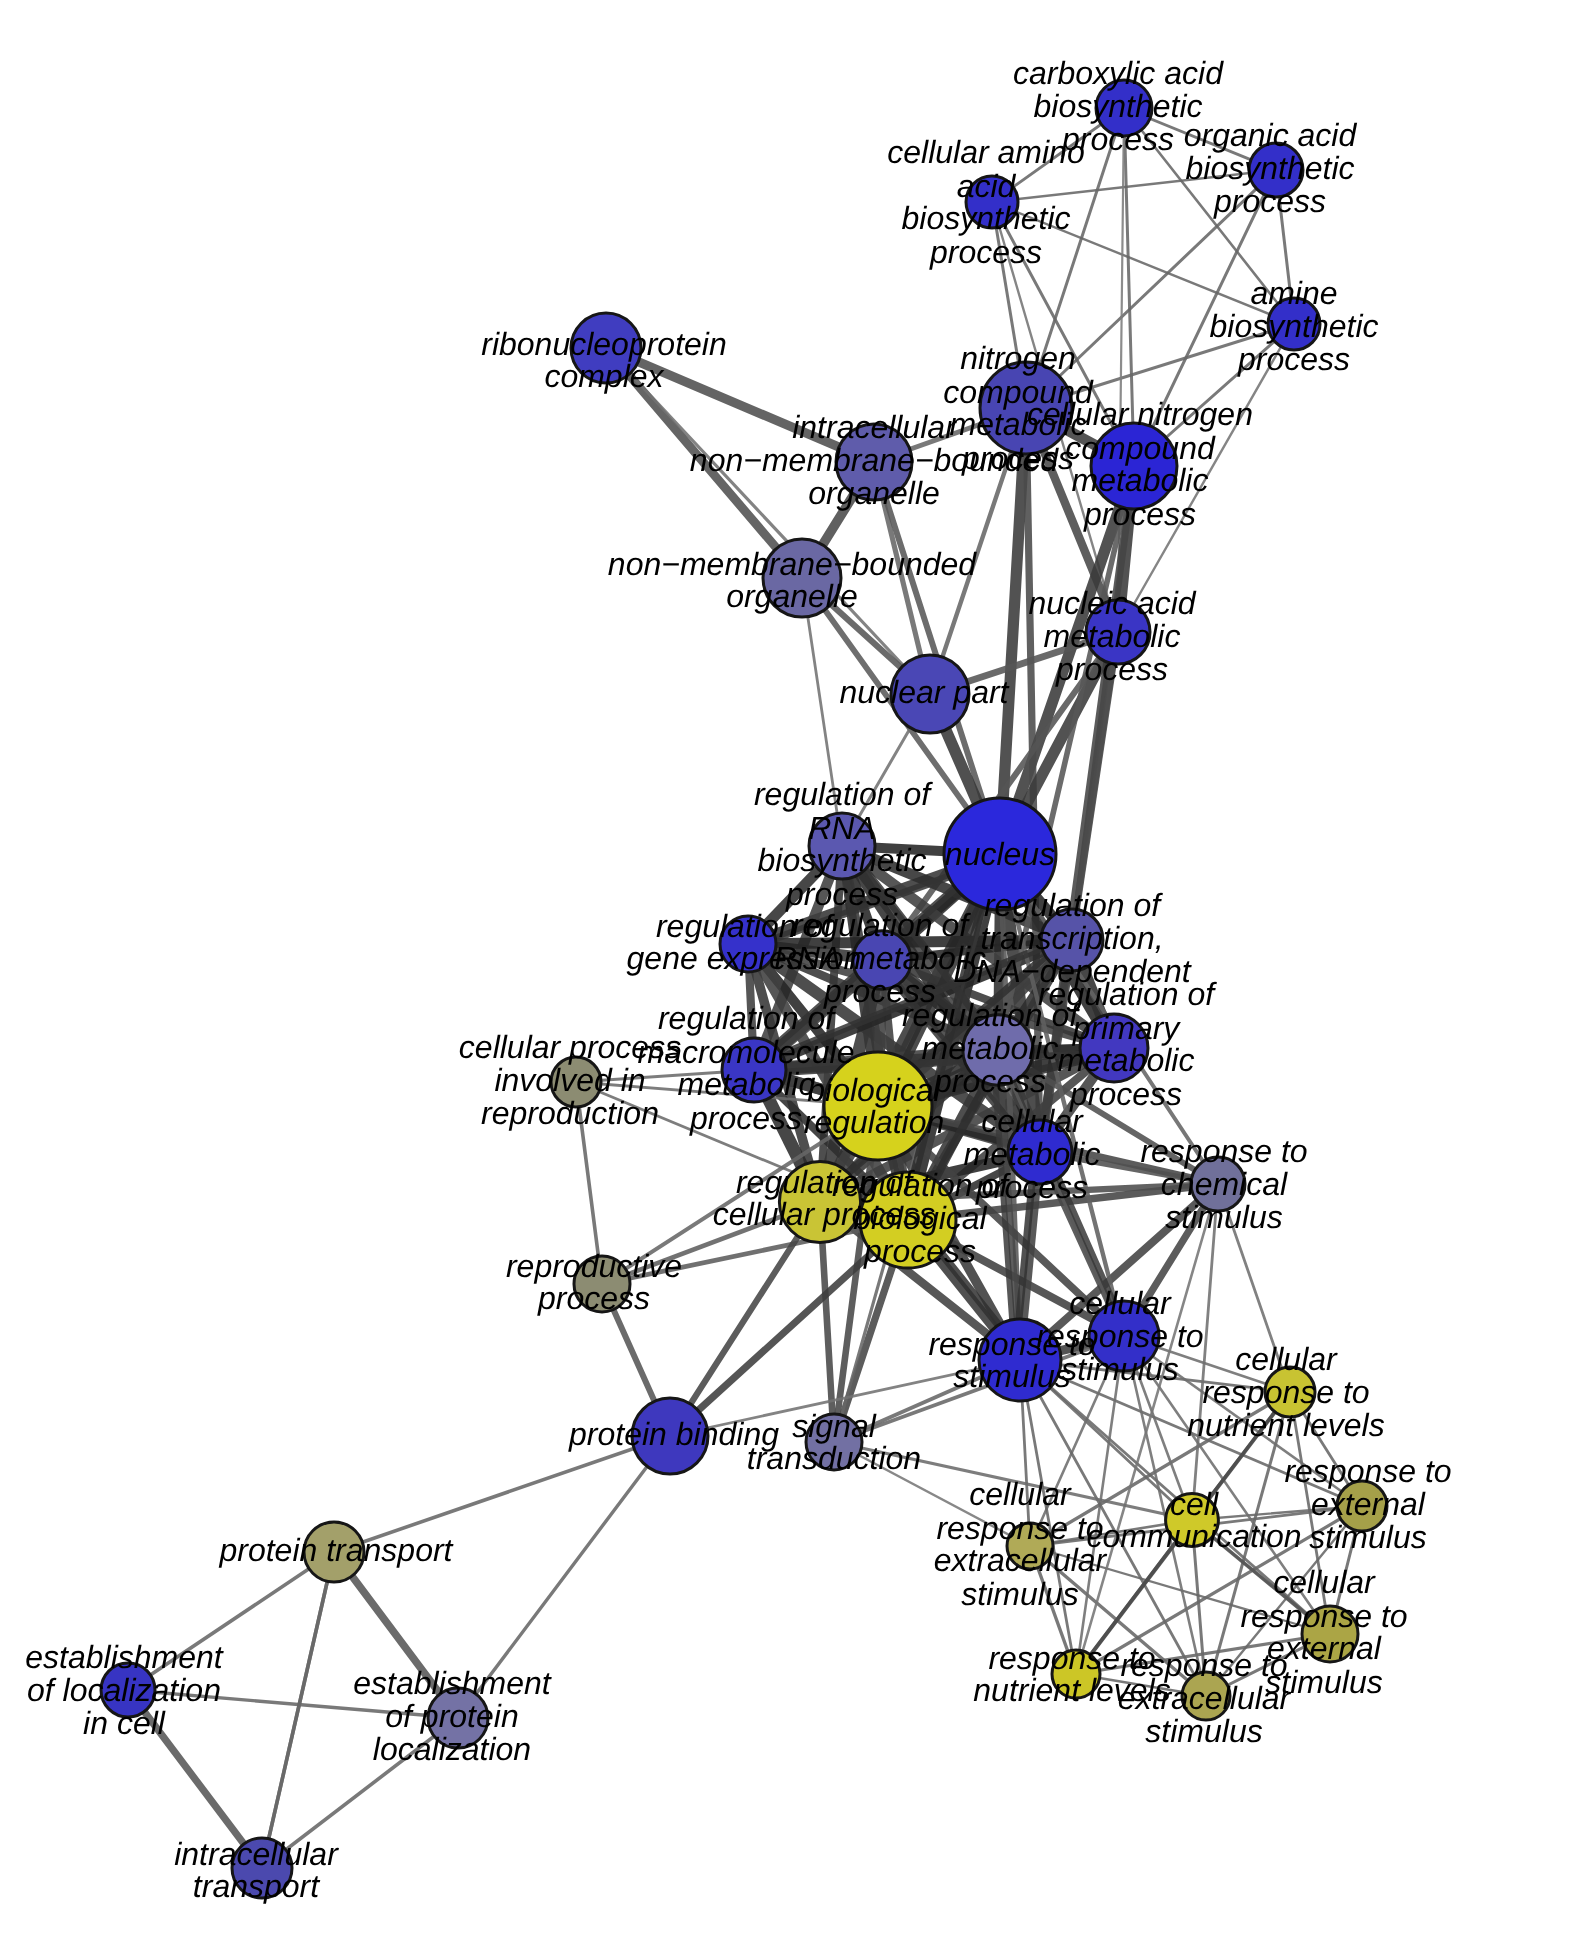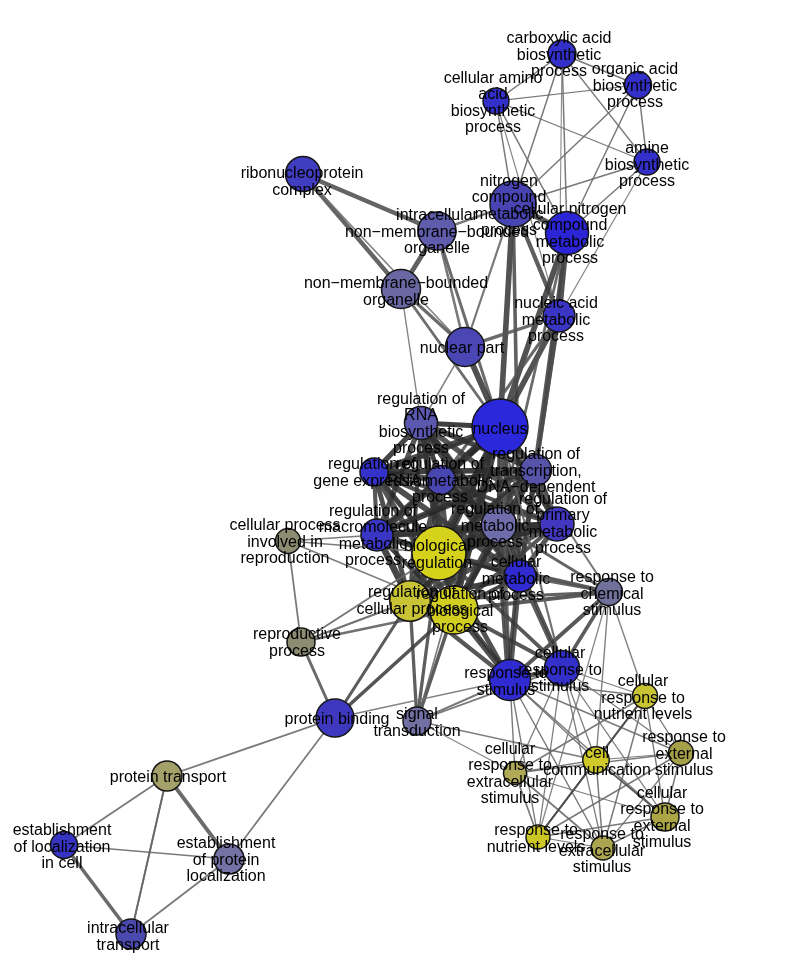--- a/index.html
+++ b/index.html
@@ -1,15 +1,15 @@
 <!DOCTYPE html>
 <html><head><meta charset="utf-8"><title>network</title>
 <style>
 html,body{margin:0;padding:0;background:#fff;}
-#c{width:738px;height:971px;overflow:hidden;}
+#c{width:738px;height:971px;overflow:hidden;font-style:italic;}
 </style></head>
 <body>
 <div id="c">
 <svg width="786" height="971" viewBox="0 0 786 971">
 <rect width="786" height="971" fill="#ffffff"></rect>
 <g stroke-linecap="round">
 <line x1="562.0" y1="54.0" x2="638.0" y2="85.0" stroke="#666" stroke-width="1.4" stroke-opacity="0.88"></line>
 <line x1="562.0" y1="54.0" x2="496.0" y2="101.0" stroke="#666" stroke-width="1.4" stroke-opacity="0.88"></line>
 <line x1="562.0" y1="54.0" x2="647.0" y2="162.0" stroke="#666" stroke-width="1.3" stroke-opacity="0.88"></line>
 <line x1="638.0" y1="85.0" x2="647.0" y2="162.0" stroke="#666" stroke-width="1.5" stroke-opacity="0.88"></line>

